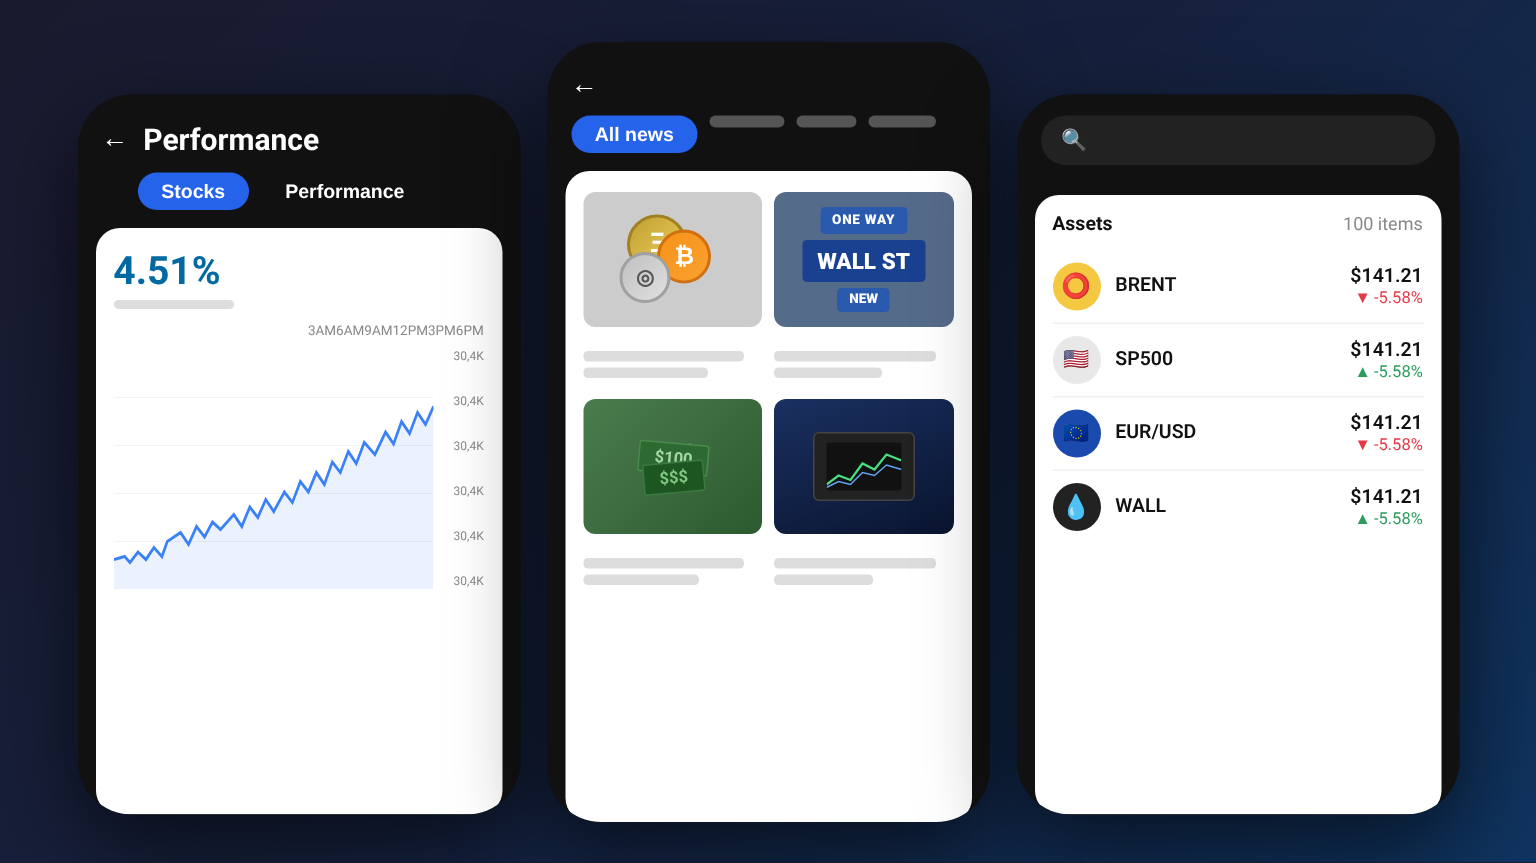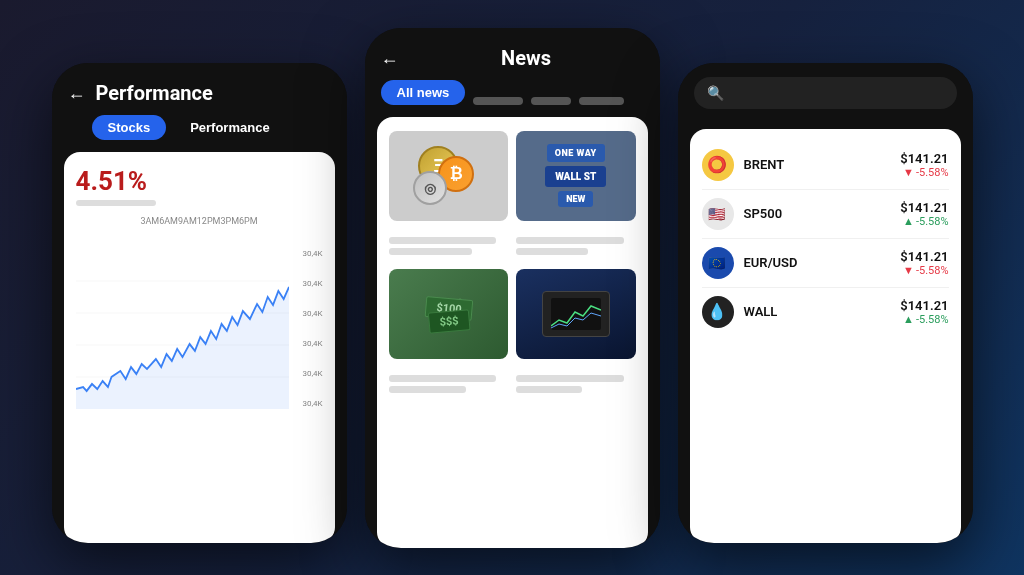--- a/index.html
+++ b/index.html
@@ -105,36 +105,36 @@
     .chart-container {
       background: #fff;
       border-radius: 16px;
       margin: 0 12px;
       padding: 14px 12px 10px;
       flex: 1;
     }
     .chart-value {
       font-size: 26px;
       font-weight: 700;
-      color: #b91c1c;
+      color: #0369a1;
       margin-bottom: 4px;
     }
     .chart-bar-placeholder {
       height: 6px;
       background: #ddd;
       border-radius: 3px;
       width: 80px;
       margin-bottom: 10px;
     }
     .chart-time-labels {
       display: flex;
-      justify-content: center;
+      justify-content: flex-end;
       font-size: 9px;
       color: #888;
-      margin-bottom: 23px;
+      margin-bottom: 7px;
     }
     .chart-area {
       position: relative;
       height: 160px;
       overflow: hidden;
     }
     .chart-y-labels {
       position: absolute;
       right: 0;
       top: 0;
@@ -166,21 +166,21 @@
       color: #fff;
       font-size: 20px;
       font-weight: 700;
       flex: 1;
       text-align: center;
     }
     .news-filter-row {
       display: flex;
       gap: 8px;
       padding: 0 16px 12px;
-      align-items: flex-end;
+      align-items: flex-start;
     }
     .news-filter-pill {
       height: 8px;
       border-radius: 4px;
       background: #555;
     }
     .news-content {
       background: #fff;
       border-radius: 16px;
       margin: 0 12px;
@@ -424,42 +424,41 @@
           </div>
         </div>
       </div>
     </div>
   </div>
 
   <div class="phone phone-center">
     <div class="phone-inner">
       <div class="news-header">
         <span class="back-arrow">←</span>
-        <span class="news-title">News</span>
       </div>
       <div class="news-filter-row">
         <button class="tab-active">All news</button>
         <div class="news-filter-pill" style="width:50px;"></div>
         <div class="news-filter-pill" style="width:40px;"></div>
         <div class="news-filter-pill" style="width:45px;"></div>
       </div>
       <div class="news-content">
         <div class="news-grid">
           <div class="news-image news-image-crypto">
 
             <div style="position:relative;width:80px;height:80px;">
               <div style="position:absolute;top:10px;left:10px;width:40px;height:40px;border-radius:50%;background:linear-gradient(135deg,#c0a030,#f0d060);border:2px solid #a08020;display:flex;align-items:center;justify-content:center;font-size:18px;color:#fff;font-weight:700;">Ξ</div>
               <div style="position:absolute;top:20px;left:30px;width:36px;height:36px;border-radius:50%;background:linear-gradient(135deg,#f7931a,#faa030);border:2px solid #d07010;display:flex;align-items:center;justify-content:center;font-size:16px;color:#fff;font-weight:700;">₿</div>
               <div style="position:absolute;top:35px;left:5px;width:34px;height:34px;border-radius:50%;background:linear-gradient(135deg,#c0c0c0,#e0e0e0);border:2px solid #a0a0a0;display:flex;align-items:center;justify-content:center;font-size:14px;color:#555;font-weight:700;">◎</div>
             </div>
           </div>
           <div class="news-image news-image-wallst">
             <div style="background:#556b8a;width:100%;height:100%;display:flex;flex-direction:column;align-items:center;justify-content:center;gap:4px;">
               <div style="background:#2a5aad;color:#fff;font-size:9px;font-weight:900;padding:4px 8px;border-radius:3px;text-align:center;letter-spacing:0.5px;">ONE WAY</div>
-              <div style="background:#1a4090;color:#fff;font-size:10px;font-weight:900;padding:5px 10px;border-radius:3px;text-align:center;">WALL ST</div>
+              <div style="background:#1a4090;color:#fff;font-size:15px;font-weight:900;padding:5px 10px;border-radius:3px;text-align:center;">WALL ST</div>
               <div style="background:#2a5aad;color:#fff;font-size:9px;font-weight:900;padding:3px 8px;border-radius:3px;text-align:center;">NEW</div>
             </div>
           </div>
         </div>
 
         <div class="news-grid">
           <div class="news-text-lines">
             <div class="news-line" style="width:90%;"></div>
             <div class="news-line" style="width:70%;"></div>
           </div>
@@ -505,20 +504,24 @@
   </div>
 
   <div class="phone phone-right">
     <div class="phone-inner">
       <div class="assets-header">
         <div class="search-bar">
           <span class="search-icon">🔍</span>
         </div>
       </div>
       <div class="assets-list">
+        <div class="assets-list-header">
+          <span class="assets-label">Assets</span>
+          <span class="assets-count">100 items</span>
+        </div>
 
         <div class="asset-row">
           <div class="asset-icon asset-icon-gold">
             <span style="font-size:16px;">⭕</span>
           </div>
           <span class="asset-name">BRENT</span>
           <div class="asset-price-block">
             <div class="asset-price">$141.21</div>
             <div class="asset-change-down">
               <span>▼</span>

